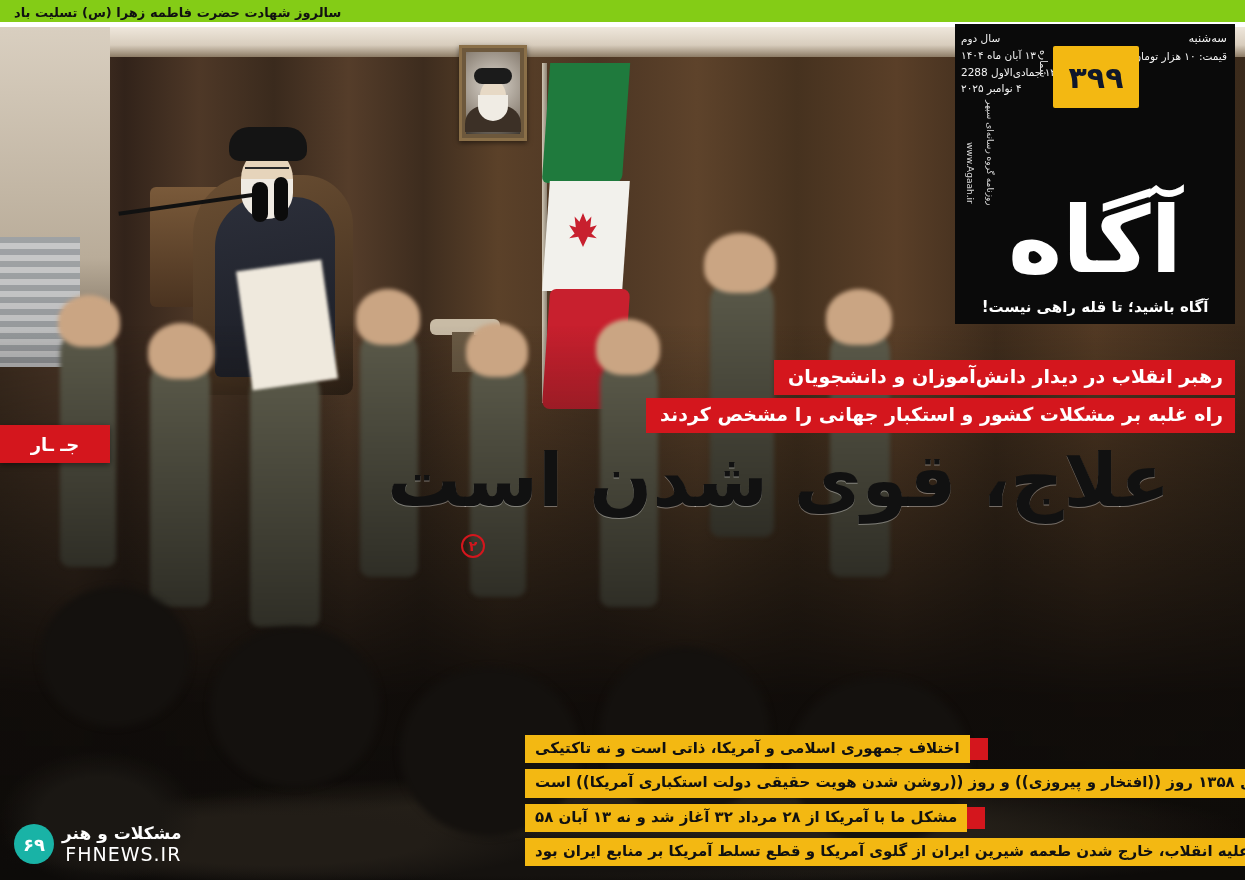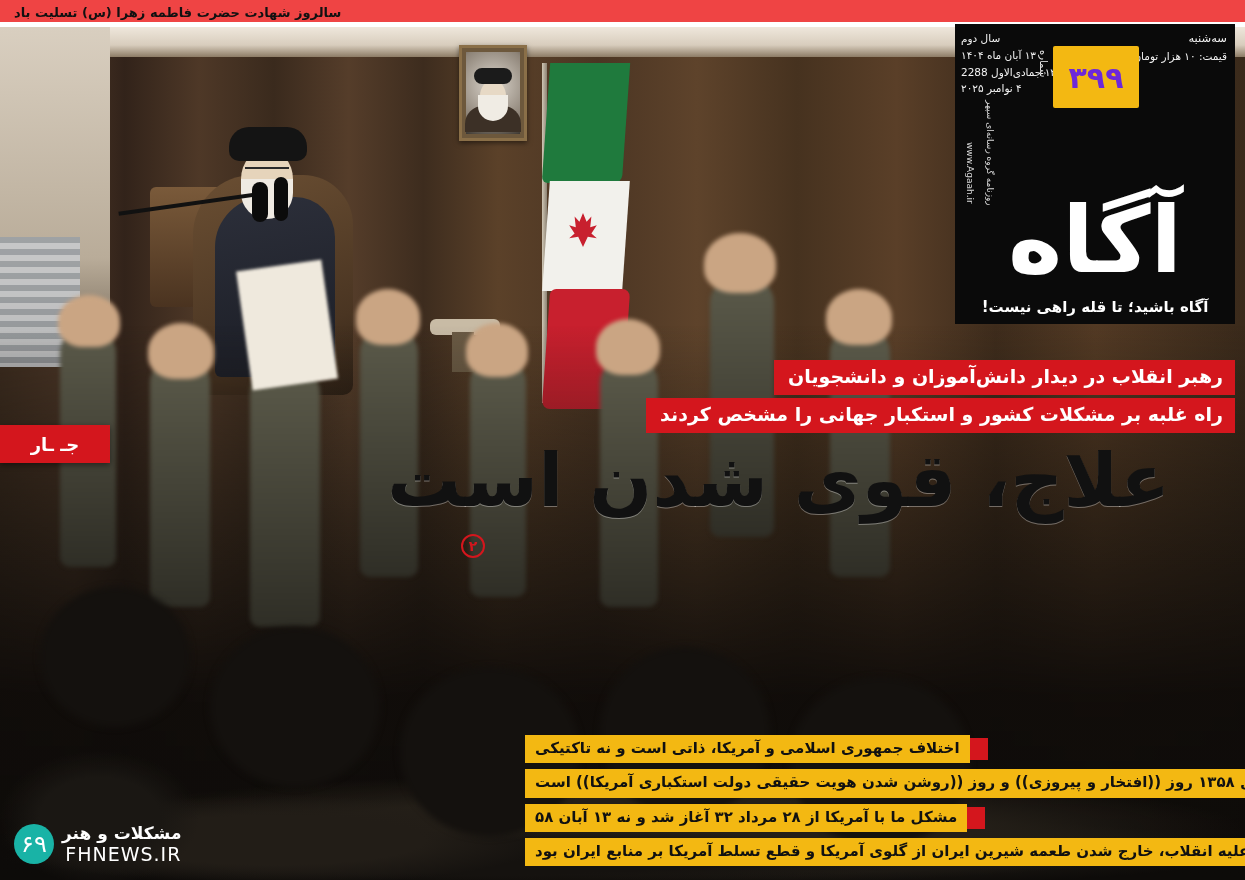--- a/index.html
+++ b/index.html
@@ -17,21 +17,21 @@
 
   
   .top-banner {
     position: absolute;
     top: 0; right: 0;
     width: 1245px; height: 22px;
     display: flex;
     align-items: center;
     justify-content: flex-start;
     padding-left: 14px;
-    background: #ef4444;
+    background: #84cc16;
   }
   .top-banner .txt {
     font-size: 13px;
     font-weight: bold;
     color: #111;
     direction: rtl;
     letter-spacing: 0;
     white-space: nowrap;
     margin-right: auto;
     padding-right: 0;
@@ -297,21 +297,21 @@
   .mast-meta2 {
     position: absolute; top: 6px; left: 6px;
     text-align: left; direction: rtl; line-height: 1.6;
   }
   .mast-meta2 div { font-size: 10.5px; color: #f2f2f2; }
 
   .issue-box {
     position: absolute; top: 22px; right: 96px;
     width: 86px; height: 62px;
     background: #f3b812;
-    color: #6d28d9;
+    color: #0f172a;
     display: flex; align-items: center; justify-content: center;
     font-size: 30px; font-weight: bold;
     border-radius: 2px;
   }
   .issue-label {
     position: absolute; top: 26px; right: 186px;
     font-size: 10px; color: #f0f0f0;
     writing-mode: vertical-rl;
     text-orientation: mixed;
   }
@@ -423,21 +423,21 @@
     position: absolute;
     left: 14px; bottom: 14px;
     display: flex; align-items: center; gap: 8px;
     direction: rtl;
   }
   .wm-logo {
     width: 40px; height: 40px;
     border-radius: 50%;
     background: #19b3a6;
     display: flex; align-items: center; justify-content: center;
-    color: #fff; font-size: 24px; font-weight: normal;
+    color: #fff; font-size: 18px; font-weight: bold;
   }
   .wm-text { color: #fff; text-align: right; line-height: 1.2; }
   .wm-text .t1 { font-size: 17px; font-weight: bold; }
   .wm-text .t2 { font-size: 19px; letter-spacing: 1px; }
 </style>
 </head>
 <body>
 
 <div class="page">
 

